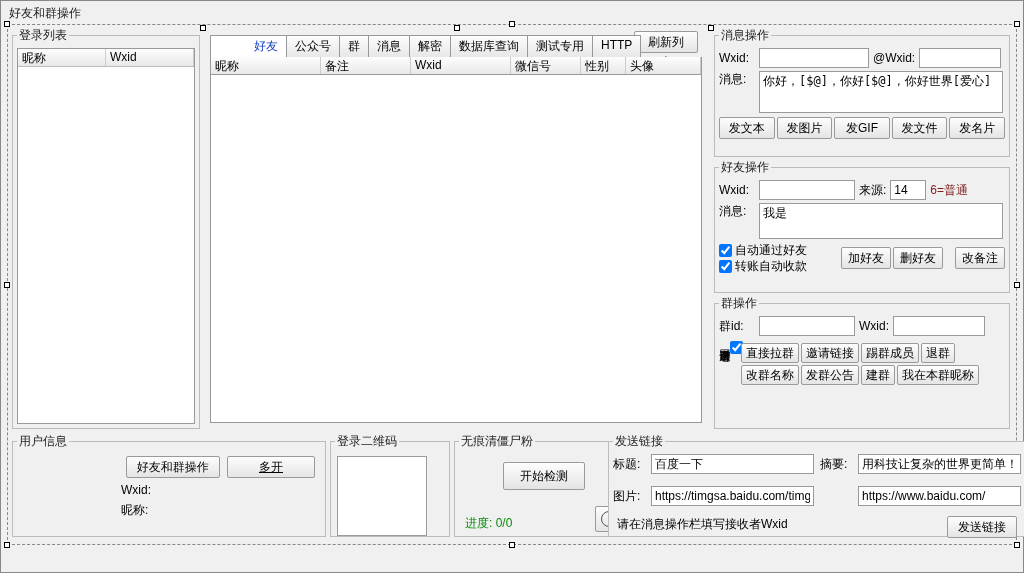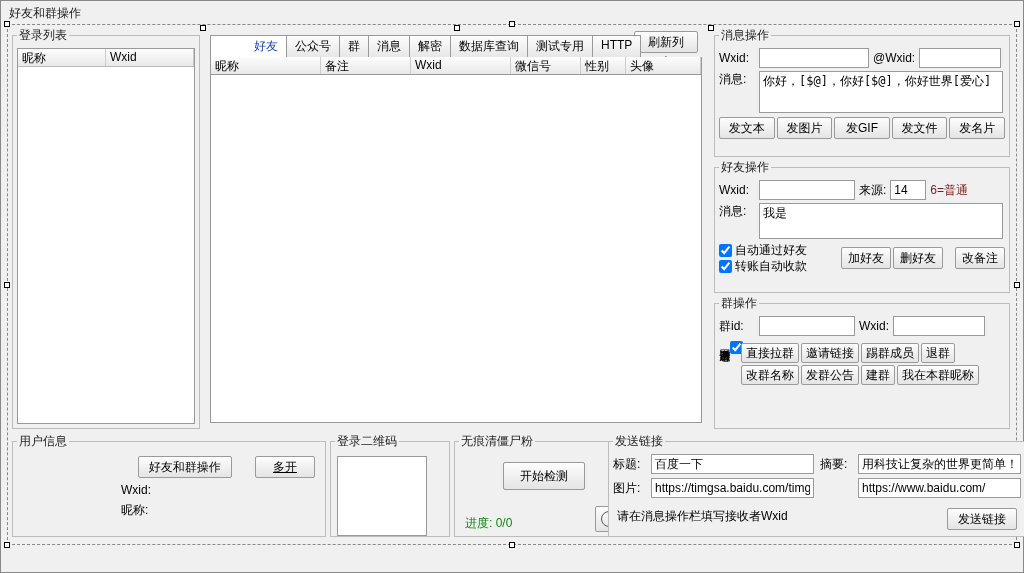--- a/index.html
+++ b/index.html
@@ -161,21 +161,21 @@
 .clock-icon::before,.clock-icon::after{
   content:""; position:absolute; background:#555;
   left:50%; top:50%; transform-origin:0 0;
 }
 .clock-icon::before{ width:5px;height:1.5px; transform:rotate(-40deg);}
 .clock-icon::after{ width:1.5px;height:6px; transform:rotate(10deg);}
 .green-hint{color:#7f1d1d;}
 .send-link-grid {
   display:grid;
   grid-template-columns: 32px 1fr 32px 1fr;
-  gap:4px 6px;
+  gap:12px 6px;
   align-items:center;
 }
 </style>
 </head>
 <body>
 
 <div class="window">
 
 
   <div class="body-area">
@@ -301,21 +301,21 @@
             <button class="btn">建群</button>
             <button class="btn">我在本群昵称</button>
           </div>
         </div>
       </fieldset>
 
       <fieldset class="groupbox" style="left:4px; top:408px; width:314px; height:104px;">
         <legend>用户信息</legend>
         <div style="text-align:right; padding-right:6px; padding-top:2px;">
           <button class="btn">好友和群操作</button>
-          <button class="btn" style="width:60px; margin-left:20px;text-decoration:underline;">多开</button>
+          <button class="btn" style="width:88px; margin-left:4px;text-decoration:underline;">多开</button>
         </div>
         <div class="userinfo-lines" style="margin-left:100px;">
           <div><span>Wxid:</span></div>
           <div><span>昵称:</span></div>
         </div>
       </fieldset>
 
       <fieldset class="groupbox" style="left:322px; top:408px; width:120px; height:104px;">
         <legend>登录二维码</legend>
         <div class="qrcode-box"></div>

